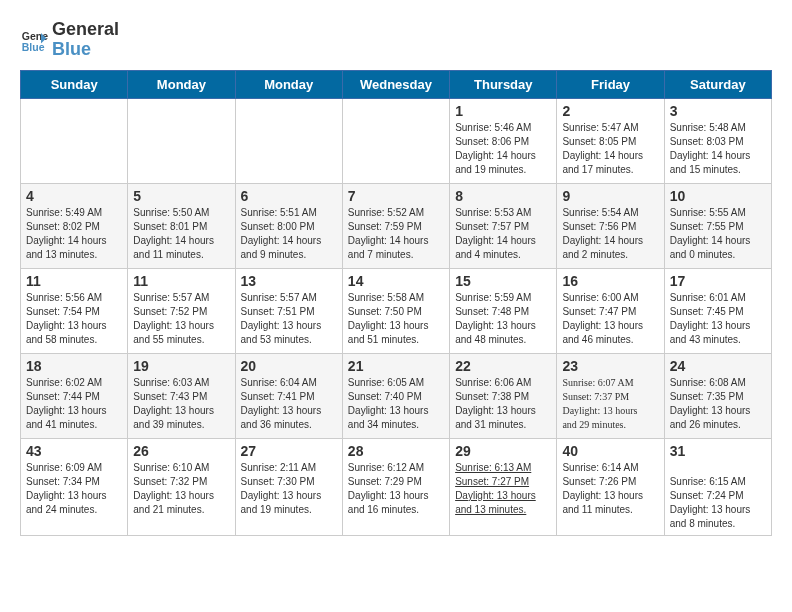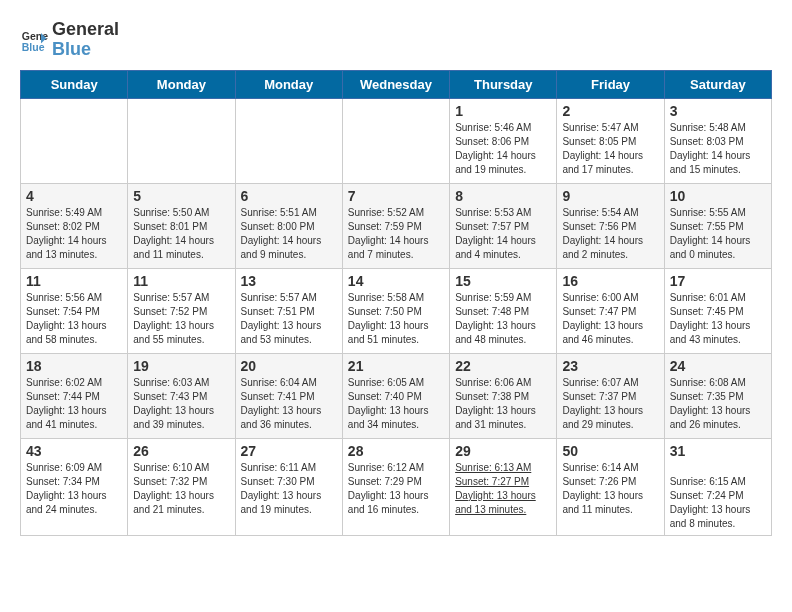--- a/index.html
+++ b/index.html
@@ -283,21 +283,21 @@
         </td>
         <td>
           <span class="day-number">22</span>
           <div class="day-info" style="white-space: pre-line;">Sunrise: 6:06 AM
 Sunset: 7:38 PM
 Daylight: 13 hours
 and 31 minutes.</div>
         </td>
         <td>
           <span class="day-number">23</span>
-          <div class="day-info" style="white-space: pre-line;">Sunrise: 6:07 AM
+          <div class="day-info" style="white-space: pre-line; font-family: Liberation Serif, serif;">Sunrise: 6:07 AM
 Sunset: 7:37 PM
 Daylight: 13 hours
 and 29 minutes.</div>
         </td>
         <td>
           <span class="day-number">24</span>
           <div class="day-info" style="white-space: pre-line;">Sunrise: 6:08 AM
 Sunset: 7:35 PM
 Daylight: 13 hours
 and 26 minutes.</div>
@@ -313,41 +313,41 @@
         </td>
         <td>
           <span class="day-number">26</span>
           <div class="day-info" style="white-space: pre-line;">Sunrise: 6:10 AM
 Sunset: 7:32 PM
 Daylight: 13 hours
 and 21 minutes.</div>
         </td>
         <td>
           <span class="day-number">27</span>
-          <div class="day-info" style="white-space: pre-line;">Sunrise: 6:11 AM
+          <div class="day-info" style="white-space: pre-line;">Sunrise: 2:11 AM
 Sunset: 7:30 PM
 Daylight: 13 hours
 and 19 minutes.</div>
         </td>
         <td>
           <span class="day-number">28</span>
           <div class="day-info" style="white-space: pre-line;">Sunrise: 6:12 AM
 Sunset: 7:29 PM
 Daylight: 13 hours
 and 16 minutes.</div>
         </td>
         <td>
           <span class="day-number">29</span>
           <div class="day-info" style="white-space: pre-line; text-decoration: underline;">Sunrise: 6:13 AM
 Sunset: 7:27 PM
 Daylight: 13 hours
 and 13 minutes.</div>
         </td>
         <td>
-          <span class="day-number">50</span>
+          <span class="day-number">40</span>
           <div class="day-info" style="white-space: pre-line;">Sunrise: 6:14 AM
 Sunset: 7:26 PM
 Daylight: 13 hours
 and 11 minutes.</div>
         </td>
         <td>
           <span class="day-number">31</span>
           <div class="day-info" style="white-space: pre-line; margin-top: 16px;">Sunrise: 6:15 AM
 Sunset: 7:24 PM
 Daylight: 13 hours

